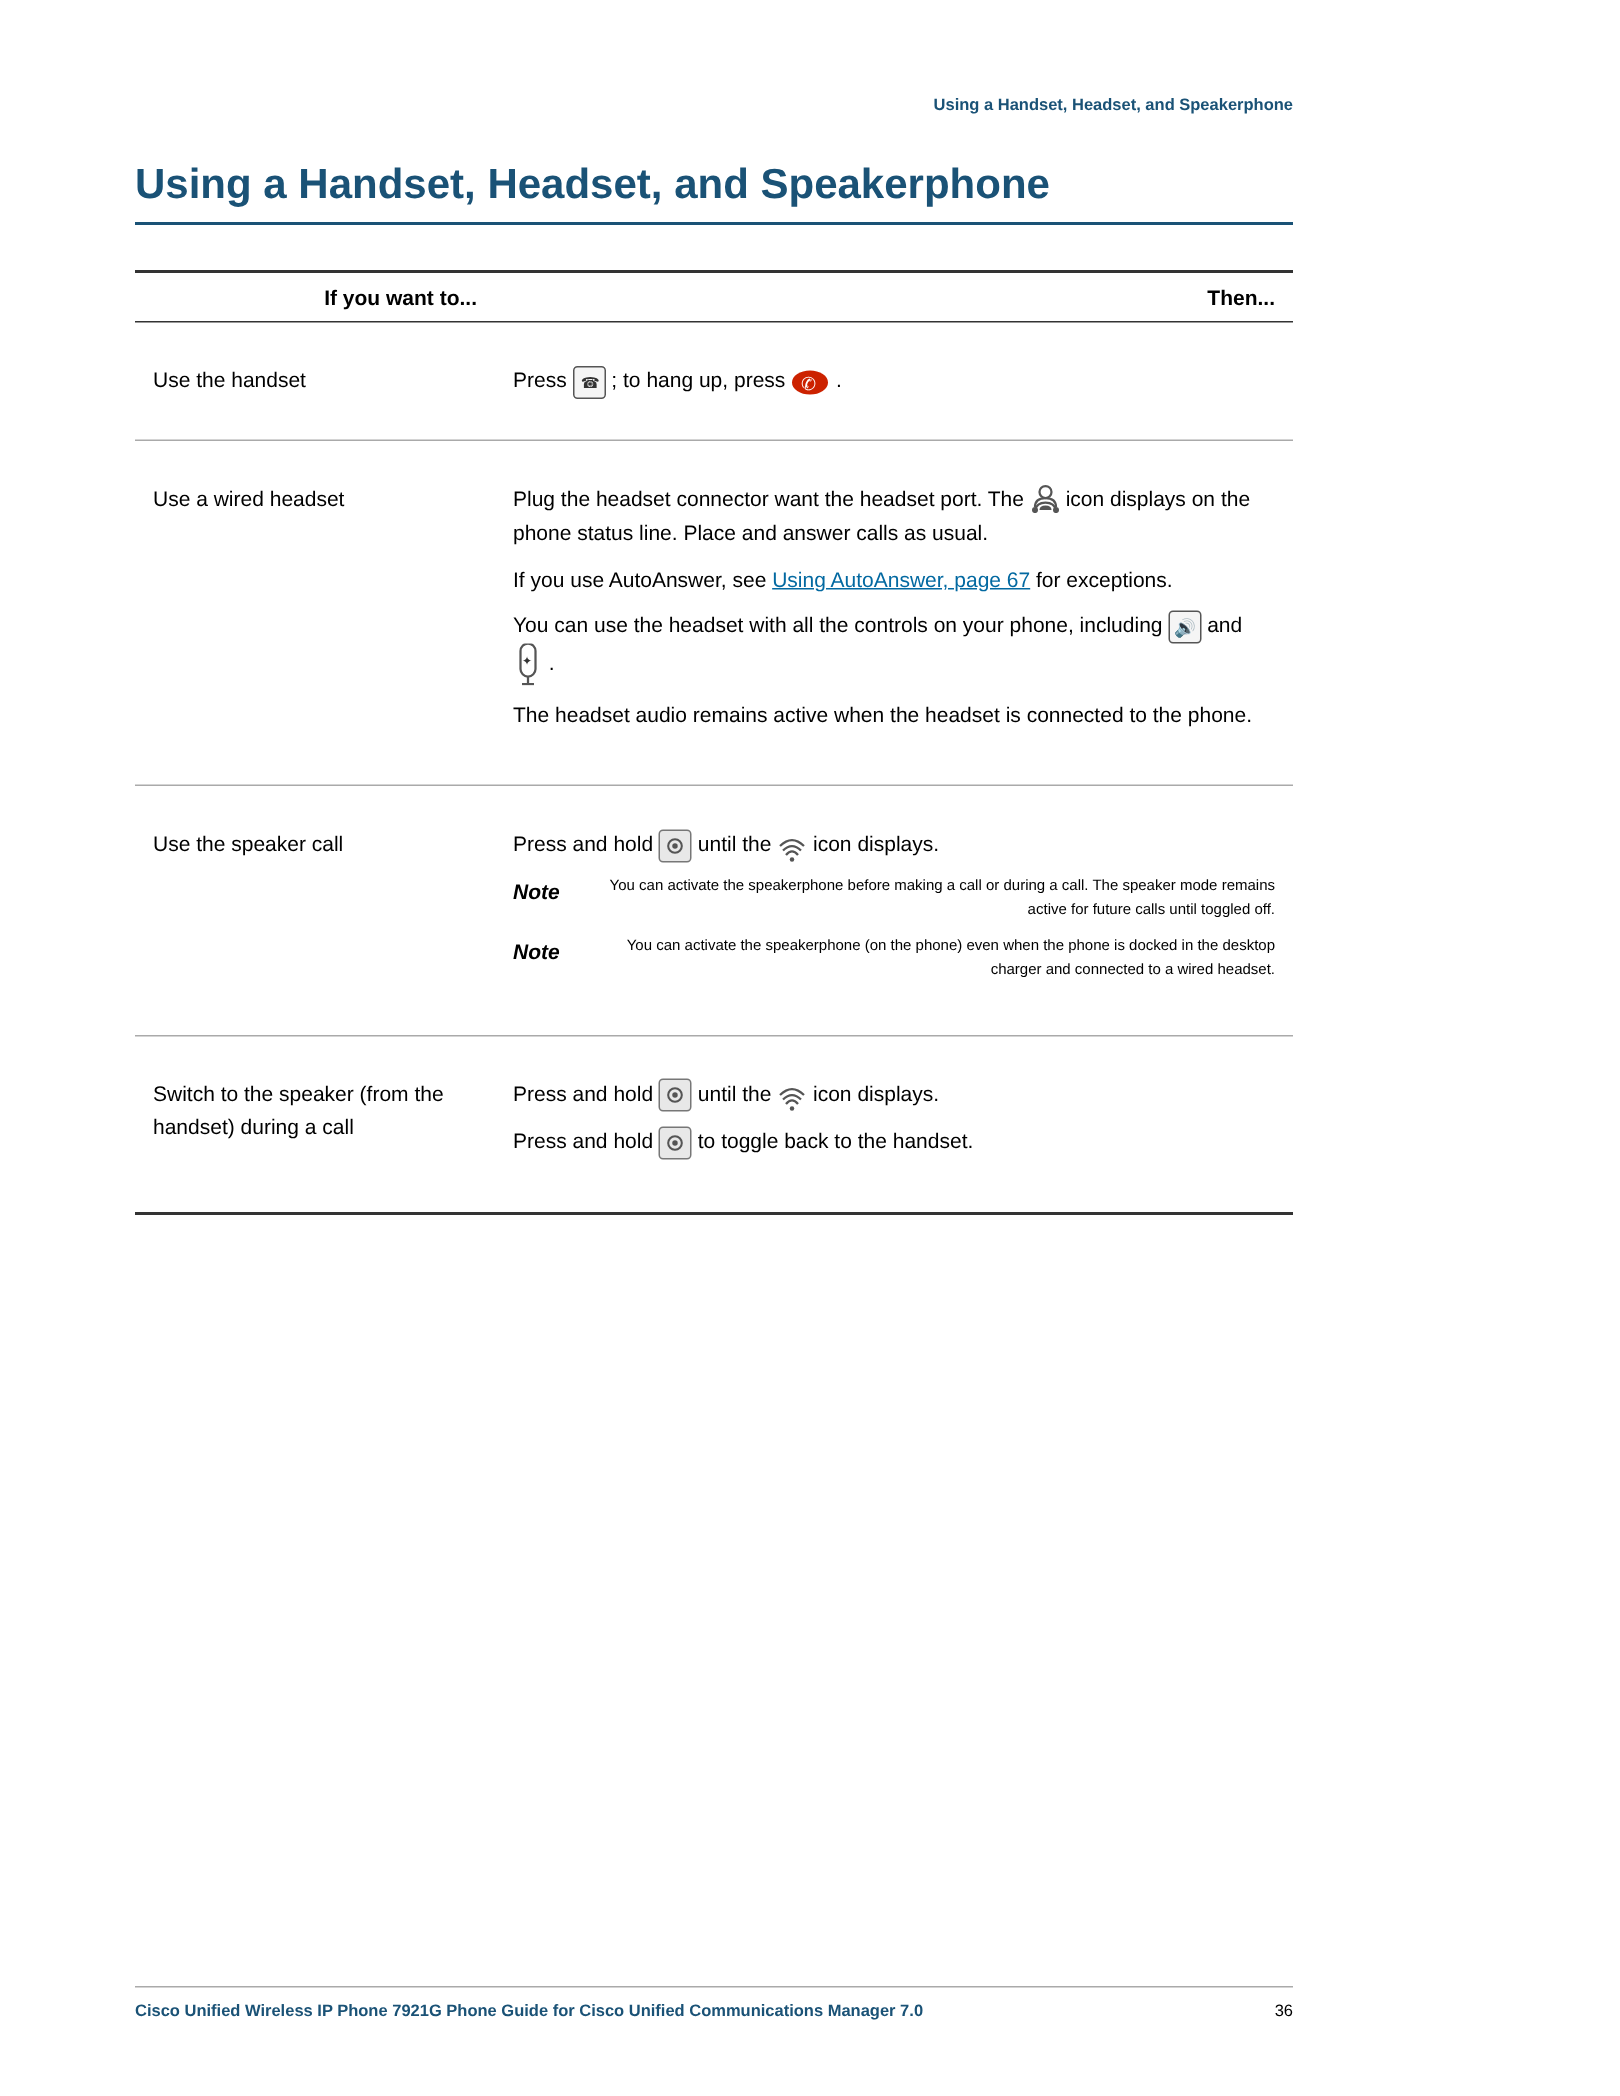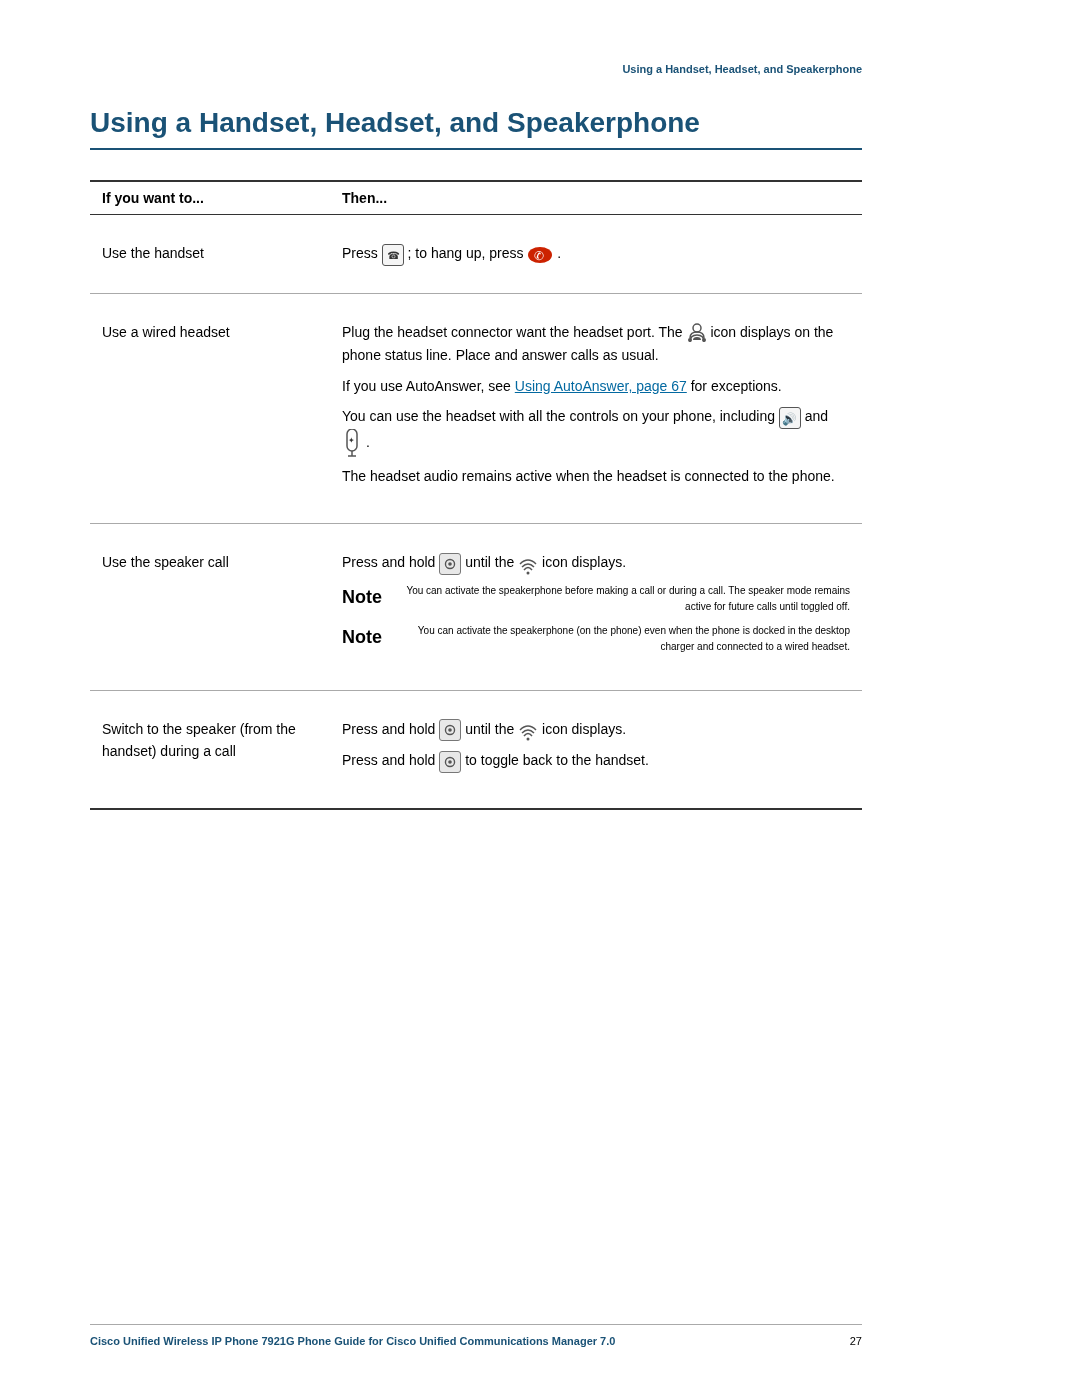--- a/index.html
+++ b/index.html
@@ -62,21 +62,21 @@
       width: 100%;
       border-collapse: collapse;
       margin-bottom: 40px;
     }
 
     .content-table th {
       background: #ffffff;
       border-top: 2px solid #333;
       border-bottom: 1px solid #333;
       padding: 8px 12px;
-      text-align: left;
+      text-align: right;
       font-size: 14px;
       font-weight: bold;
     }
 
     .content-table td {
       border-bottom: 1px solid #aaa;
       padding: 27px 12px;
       vertical-align: top;
       font-size: 14px;
       line-height: 1.6;
@@ -97,23 +97,24 @@
 
     .note-row {
       display: flex;
       align-items: flex-start;
       margin-top: 8px;
       margin-bottom: 8px;
     }
 
     .note-label {
       font-weight: bold;
-      font-size: 18px;
+      font-size: 14px;
       min-width: 50px;
       margin-right: 8px;
+      font-style: italic;
     }
 
     .note-content {
       font-size: 10px;
       line-height: 1.6;
       text-align: right;
     }
 
     .link-text {
       color: #0369a1;
@@ -314,16 +315,16 @@
             <span> to toggle back to the handset.</span>
           </div>
         </td>
       </tr>
 
     </tbody>
   </table>
 
   <div class="footer-section">
     <span class="footer-text">Cisco Unified Wireless IP Phone 7921G Phone Guide for Cisco Unified Communications Manager 7.0</span>
-    <span class="footer-page">27</span>
+    <span class="footer-page">36</span>
   </div>
 
 </div>
 
 </body></html>

